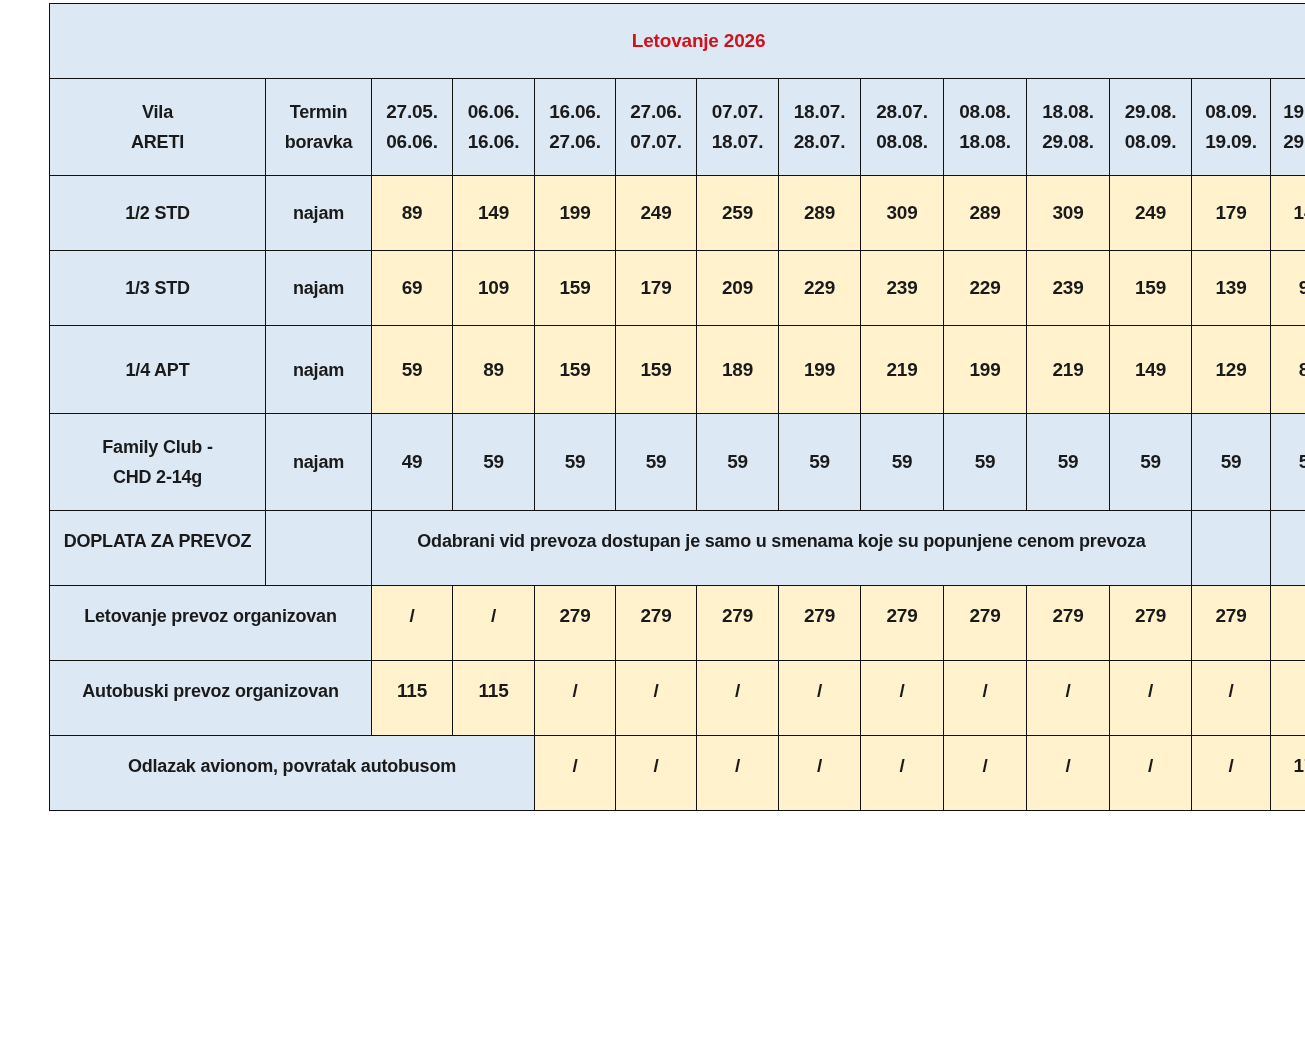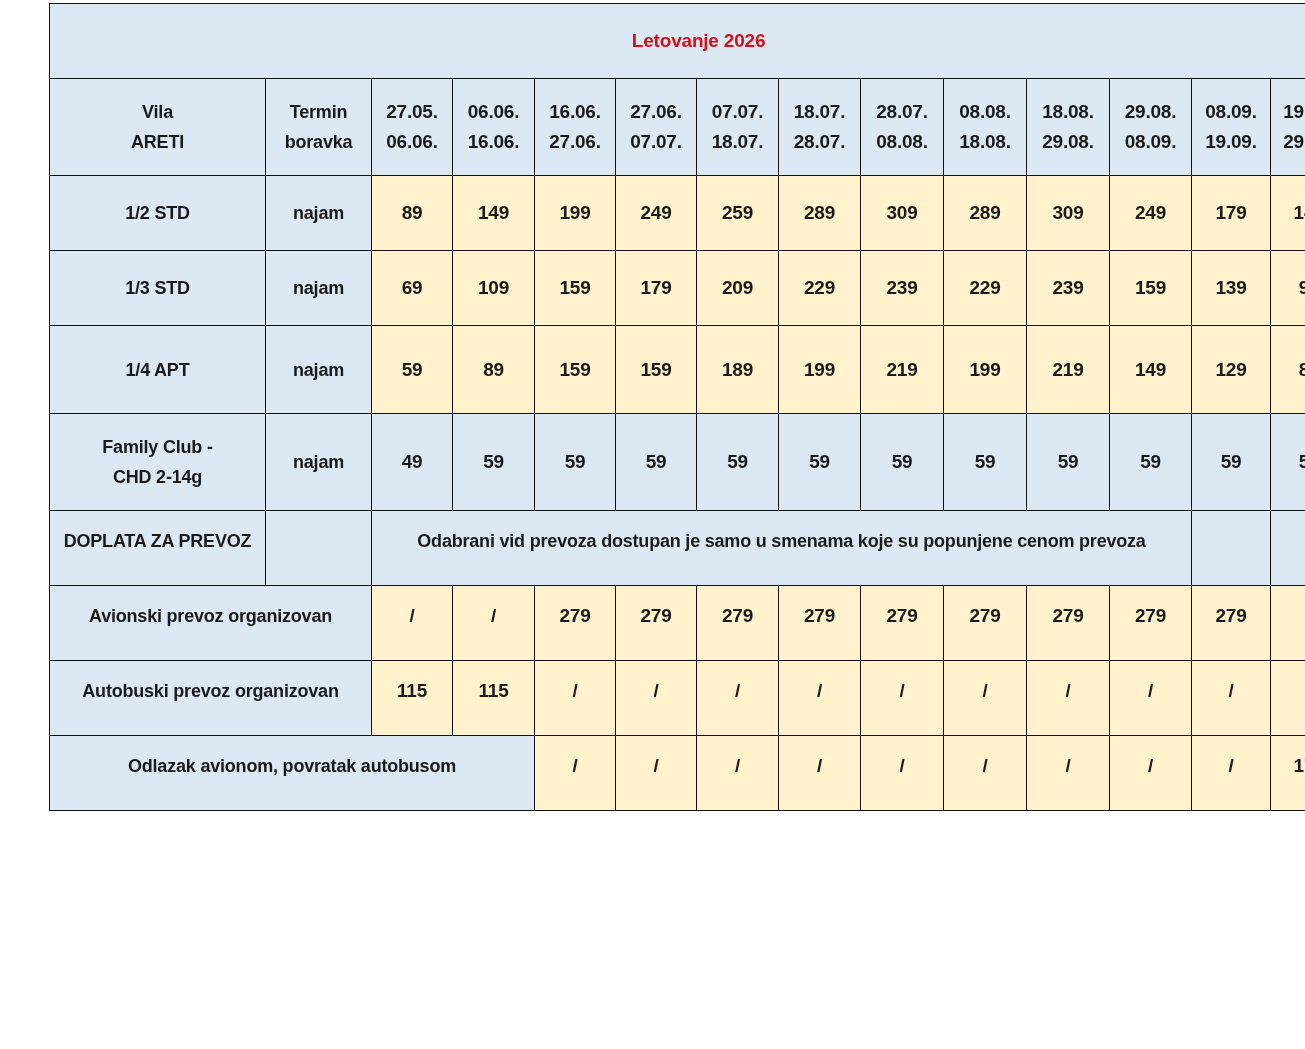--- a/index.html
+++ b/index.html
@@ -191,21 +191,21 @@
     <td class="blue"></td>
     <td colspan="10" class="blue">
             <div style="margin-top:-14px">Odabrani vid prevoza dostupan je samo u smenama koje su popunjene cenom prevoza</div>
           </td>
     <td class="blue"></td>
     <td class="blue"></td>
   </tr>
 
   <tr style="height:75px">
     <td colspan="2" class="blue">
-            <div style="margin-top:-14px">Avionski prevoz organizovan</div>
+            <div style="margin-top:-14px">Letovanje prevoz organizovan</div>
           </td>
     <td class="yel nums">
             <div style="margin-top:-14px">/</div>
           </td>
     <td class="yel nums">
             <div style="margin-top:-14px">/</div>
           </td>
     <td class="yel nums">
             <div style="margin-top:-14px">279</div>
           </td>

